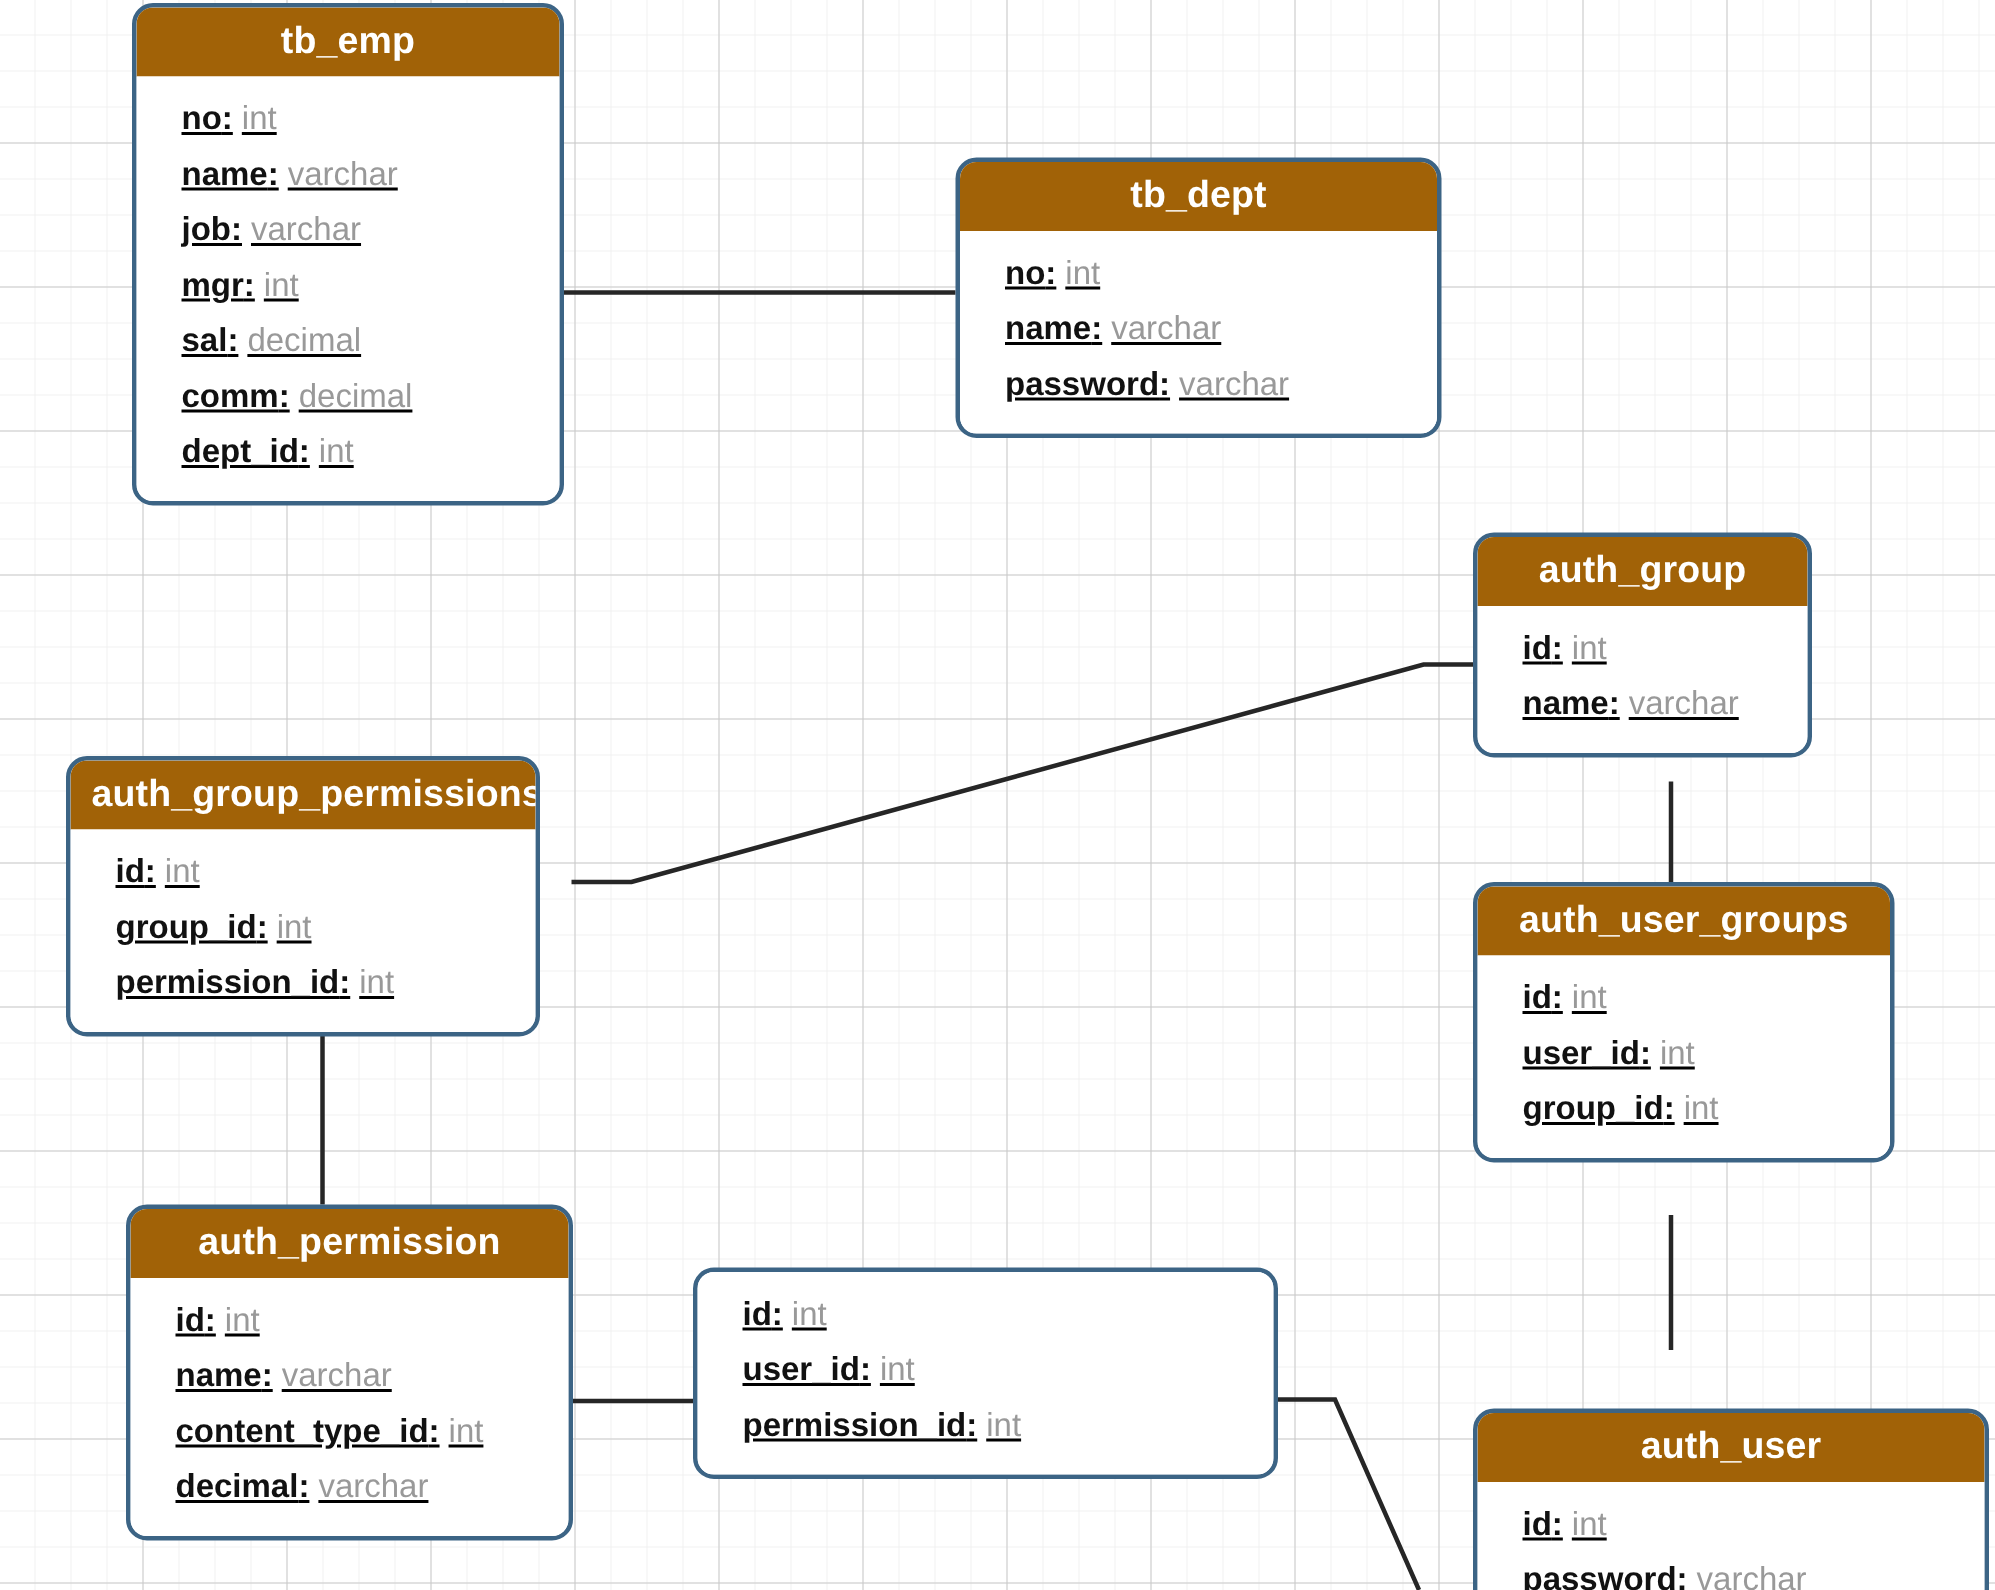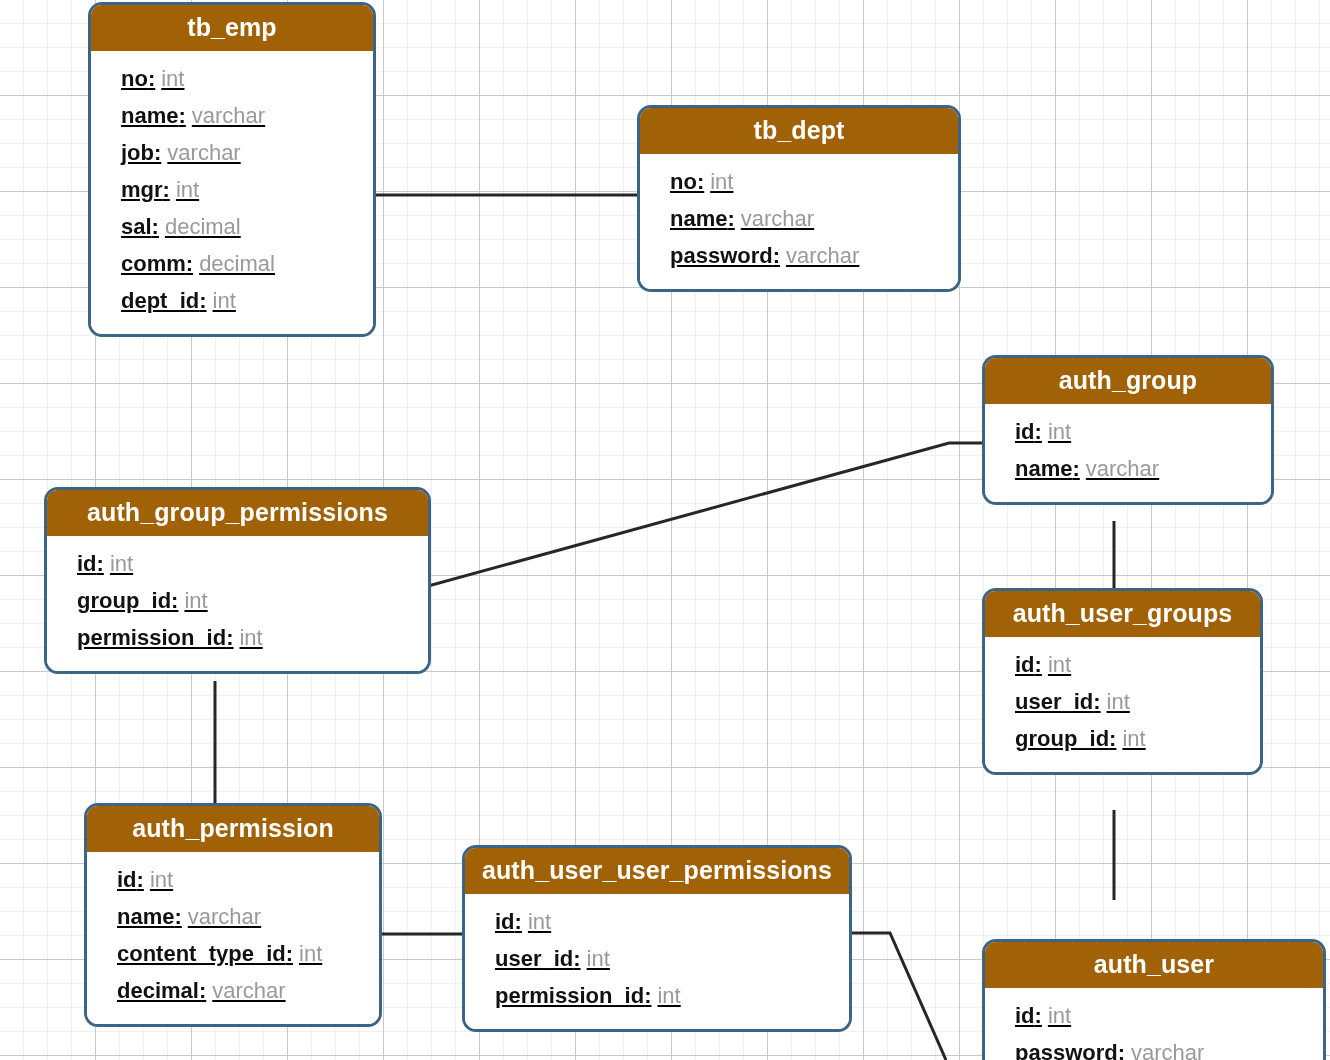--- a/index.html
+++ b/index.html
@@ -118,28 +118,28 @@
         </div>
       </div>
       <div class="entity" style="left: 637px; top: 105px; width: 324px;">
         <div class="entity-header">tb_dept</div>
         <div class="entity-body">
           <div class="field"><span class="fname">no</span><span class="fcolon">:</span><span class="ftype">int</span></div>
           <div class="field"><span class="fname">name</span><span class="fcolon">:</span><span class="ftype">varchar</span></div>
           <div class="field"><span class="fname">password</span><span class="fcolon">:</span><span class="ftype">varchar</span></div>
         </div>
       </div>
-      <div class="entity" style="left: 982px; top: 355px; width: 292px;">
+      <div class="entity" style="left: 982px; top: 355px; width: 226px;">
         <div class="entity-header">auth_group</div>
         <div class="entity-body">
           <div class="field"><span class="fname">id</span><span class="fcolon">:</span><span class="ftype">int</span></div>
           <div class="field"><span class="fname">name</span><span class="fcolon">:</span><span class="ftype">varchar</span></div>
         </div>
       </div>
-      <div class="entity" style="left: 44px; top: 487px; width: 387px;">
+      <div class="entity" style="left: 44px; top: 504px; width: 316px;">
         <div class="entity-header">auth_group_permissions</div>
         <div class="entity-body">
           <div class="field"><span class="fname">id</span><span class="fcolon">:</span><span class="ftype">int</span></div>
           <div class="field"><span class="fname">group_id</span><span class="fcolon">:</span><span class="ftype">int</span></div>
           <div class="field"><span class="fname">permission_id</span><span class="fcolon">:</span><span class="ftype">int</span></div>
         </div>
       </div>
       <div class="entity" style="left: 982px; top: 588px; width: 281px;">
         <div class="entity-header">auth_user_groups</div>
         <div class="entity-body">
@@ -151,21 +151,20 @@
       <div class="entity" style="left: 84px; top: 803px; width: 298px;">
         <div class="entity-header">auth_permission</div>
         <div class="entity-body">
           <div class="field"><span class="fname">id</span><span class="fcolon">:</span><span class="ftype">int</span></div>
           <div class="field"><span class="fname">name</span><span class="fcolon">:</span><span class="ftype">varchar</span></div>
           <div class="field"><span class="fname">content_type_id</span><span class="fcolon">:</span><span class="ftype">int</span></div>
           <div class="field"><span class="fname">decimal</span><span class="fcolon">:</span><span class="ftype">varchar</span></div>
         </div>
       </div>
       <div class="entity" style="left: 462px; top: 845px; width: 390px;">
-        <div class="entity-header">auth_user_user_permissions</div>
         <div class="entity-body">
           <div class="field"><span class="fname">id</span><span class="fcolon">:</span><span class="ftype">int</span></div>
           <div class="field"><span class="fname">user_id</span><span class="fcolon">:</span><span class="ftype">int</span></div>
           <div class="field"><span class="fname">permission_id</span><span class="fcolon">:</span><span class="ftype">int</span></div>
         </div>
       </div>
       <div class="entity" style="left: 982px; top: 900px; width: 344px; margin-top: 39px;">
         <div class="entity-header">auth_user</div>
         <div class="entity-body">
           <div class="field"><span class="fname">id</span><span class="fcolon">:</span><span class="ftype">int</span></div>

